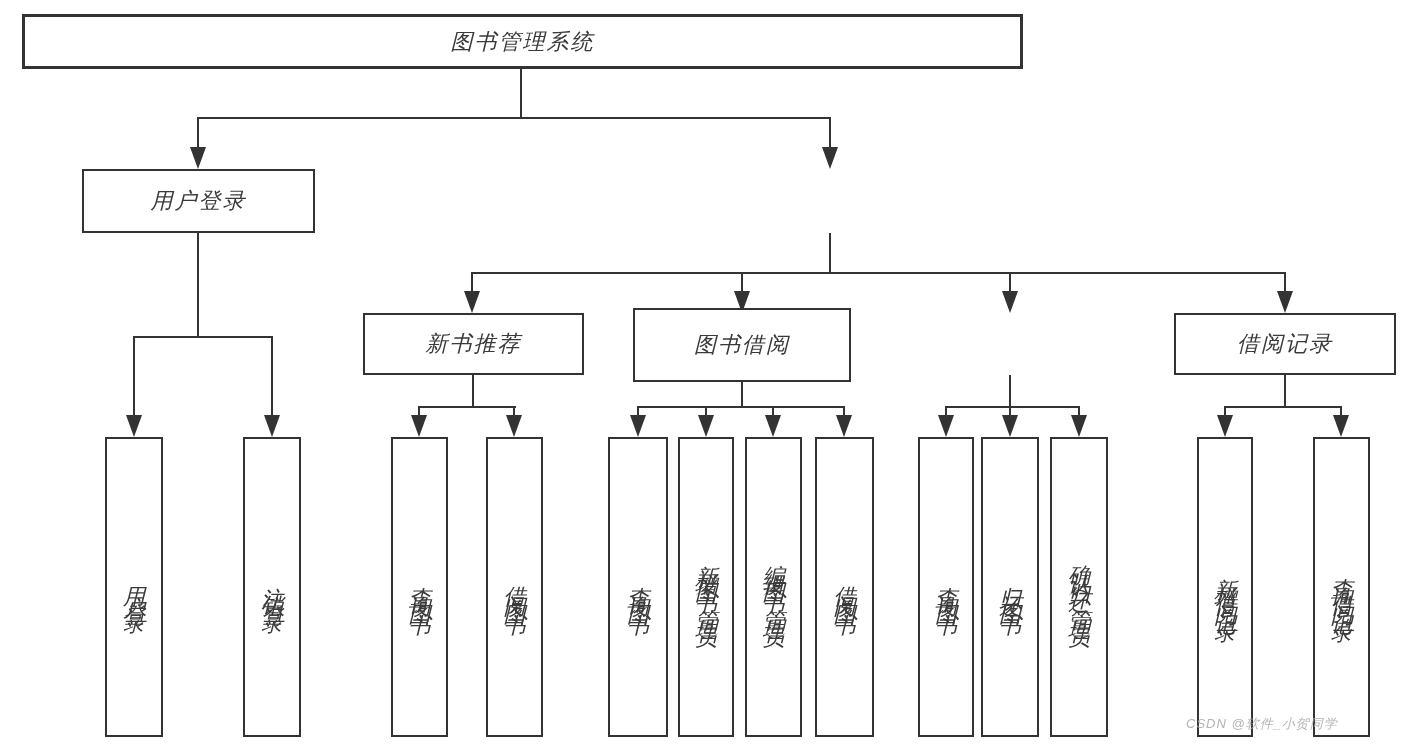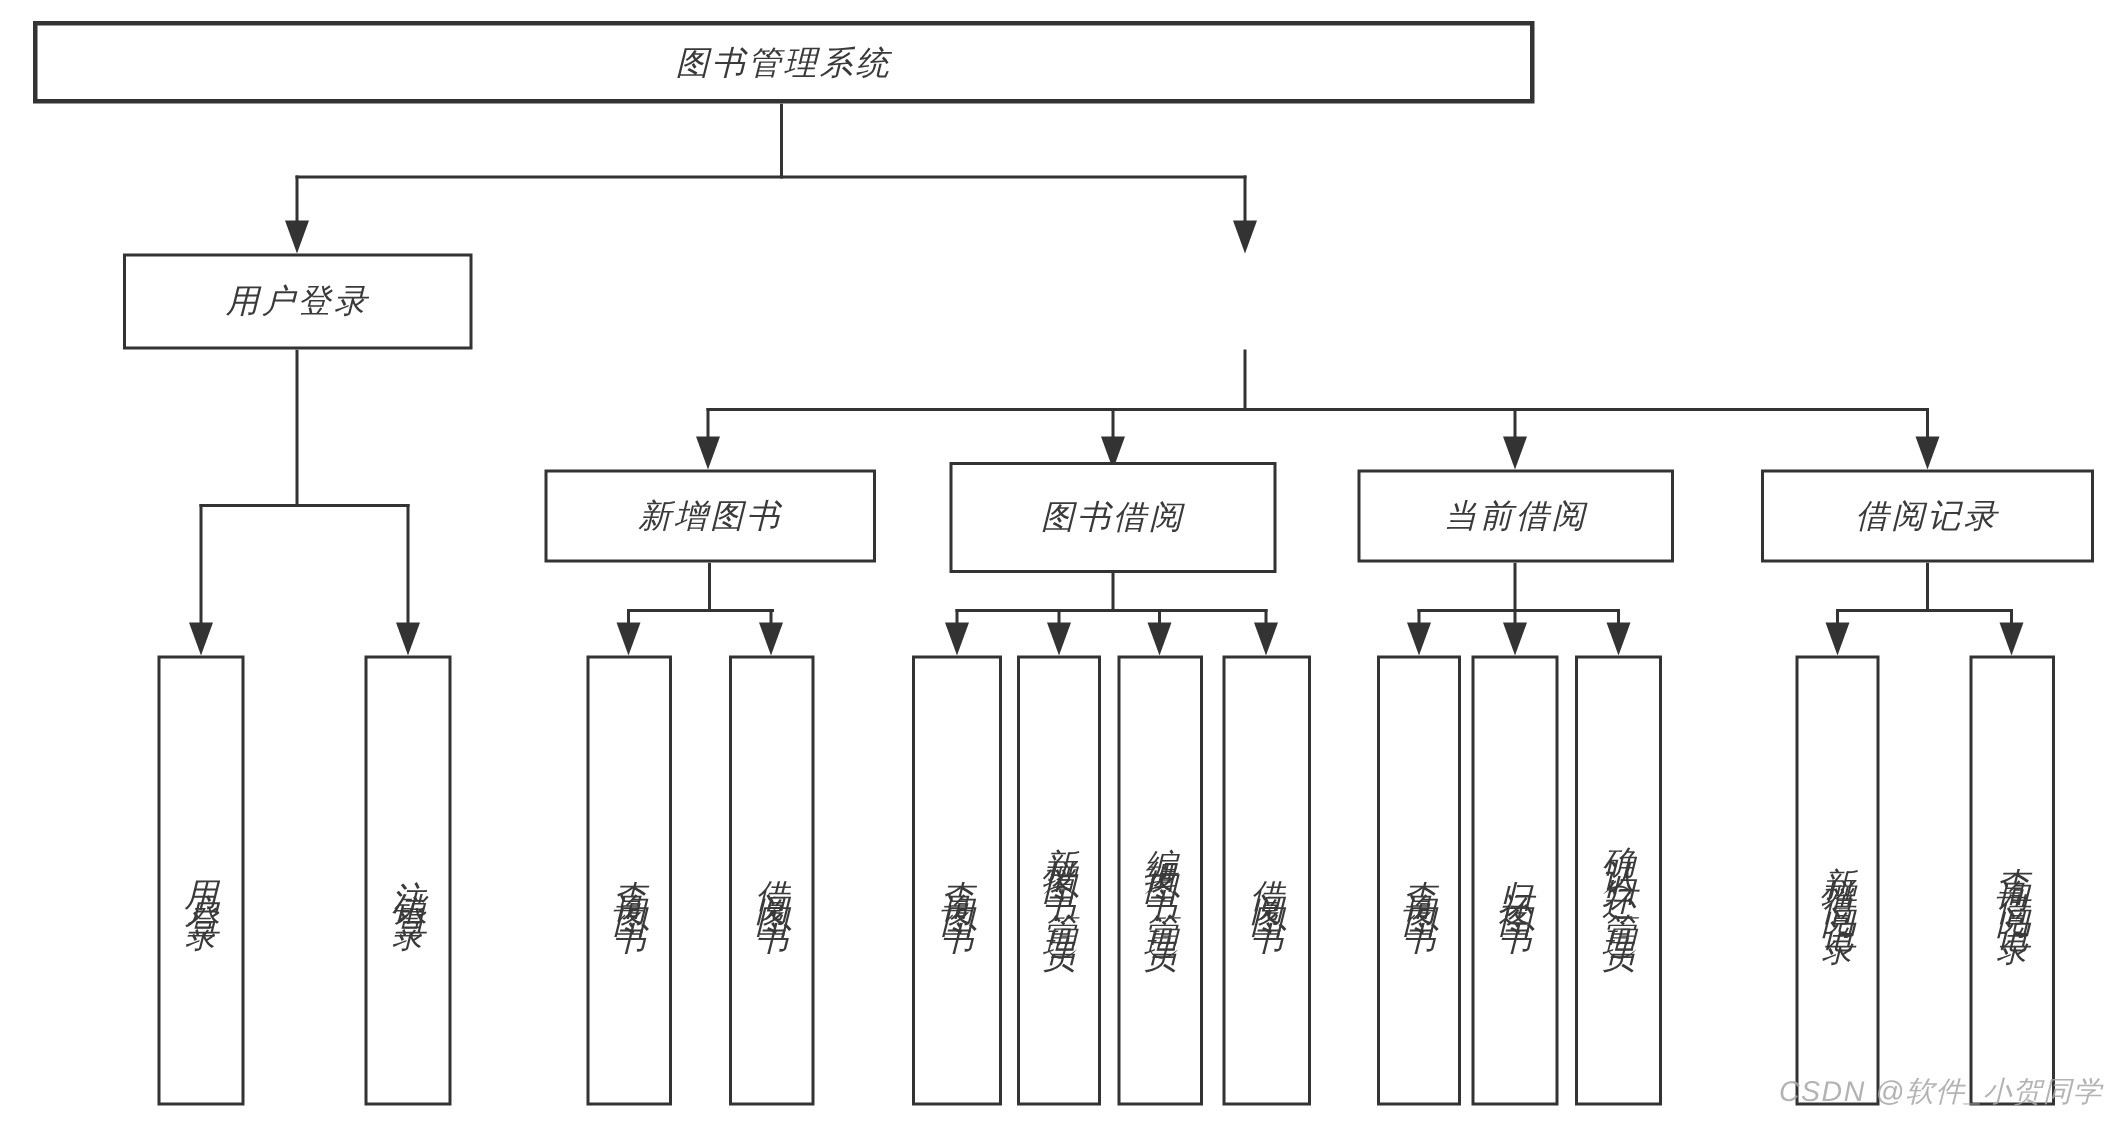--- a/index.html
+++ b/index.html
@@ -22,21 +22,21 @@
   .vline,.hline{position:absolute;background:#333333;z-index:1;}
   .vline{width:2px;}
   .hline{height:2px;}
   .arrow{
     position:absolute;width:0;height:0;z-index:1;
     border-left:8px solid transparent;border-right:8px solid transparent;
     border-top:22px solid #333333;
   }
   .watermark{
     position:absolute;left:1186px;top:715px;z-index:3;
-    font-size:19px;letter-spacing:1px;color:rgba(166,166,166,0.85);white-space:nowrap;
+    font-size:13px;letter-spacing:1px;color:rgba(166,166,166,0.85);white-space:nowrap;
   }
 </style>
 </head>
 <body>
 
 <div class="canvas">
 
   <div class="node h" style="left:22px;top:14px;width:1001px;height:55px;border-width:3px">
     <span>图书管理系统</span>
   </div>
@@ -64,27 +64,24 @@
   <div class="vline" style="left:471px;top:272px;height:22px"></div>
   <div class="arrow" style="left:464px;top:291px"></div>
   <div class="vline" style="left:741px;top:272px;height:22px"></div>
   <div class="arrow" style="left:734px;top:291px"></div>
   <div class="vline" style="left:1009px;top:272px;height:22px"></div>
   <div class="arrow" style="left:1002px;top:291px"></div>
   <div class="vline" style="left:1284px;top:272px;height:22px"></div>
   <div class="arrow" style="left:1277px;top:291px"></div>
 
   <div class="node h" style="left:363px;top:313px;width:221px;height:62px">
-    <span>新增图书</span>
+    <span>新书推荐</span>
   </div>
   <div class="node h" style="left:633px;top:308px;width:218px;height:74px">
     <span>图书借阅</span>
-  </div>
-  <div class="node h" style="left:905px;top:313px;width:211px;height:62px">
-    <span>当前借阅</span>
   </div>
   <div class="node h" style="left:1174px;top:313px;width:222px;height:62px">
     <span>借阅记录</span>
   </div>
 
   <div class="vline" style="left:472px;top:375px;height:33px"></div>
   <div class="hline" style="left:418px;top:406px;width:98px"></div>
   <div class="vline" style="left:418px;top:406px;height:14px"></div>
   <div class="arrow" style="left:411px;top:415px"></div>
   <div class="vline" style="left:513px;top:406px;height:14px"></div>

